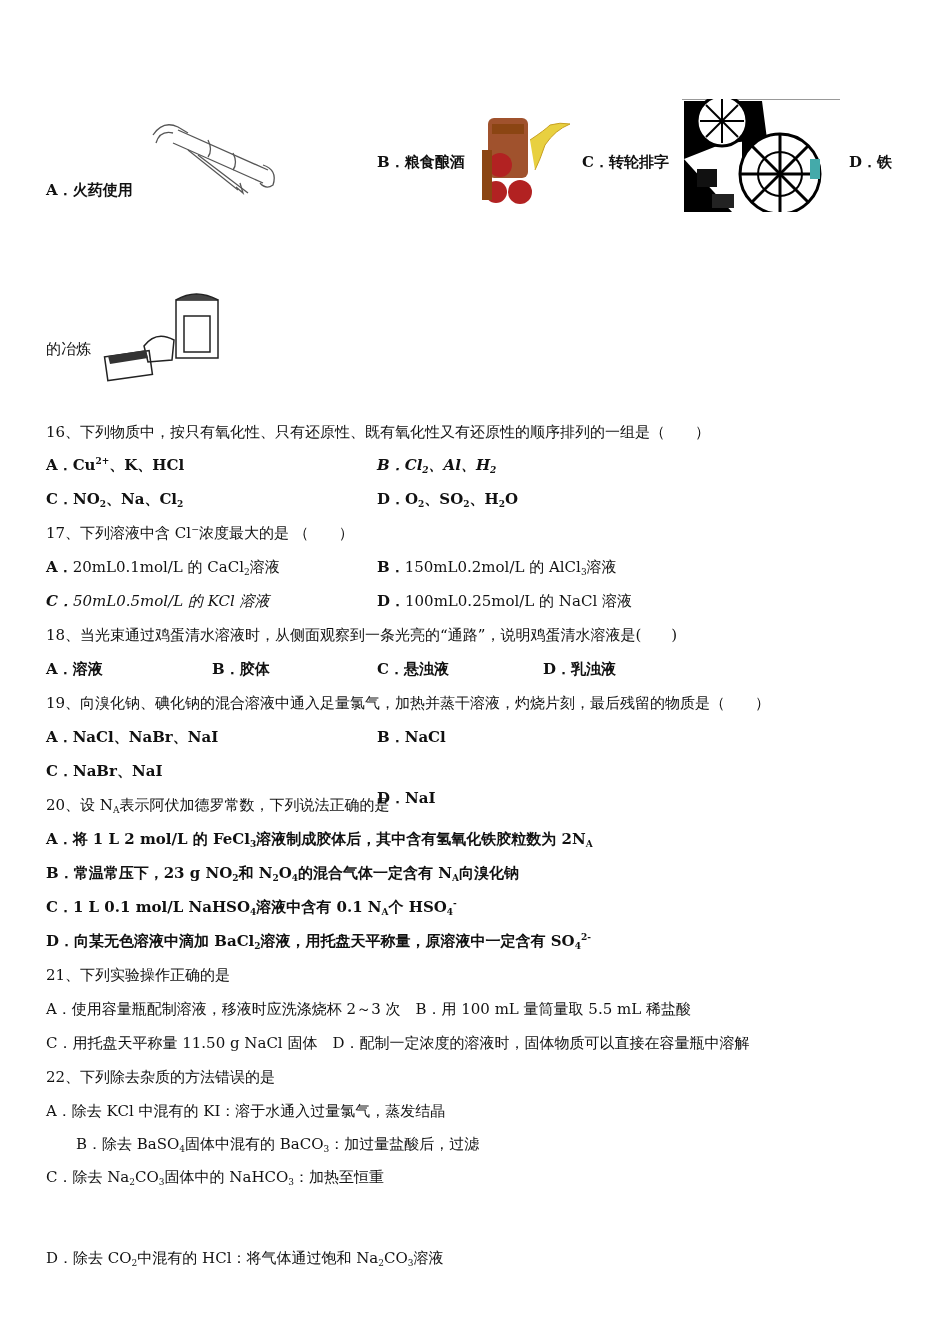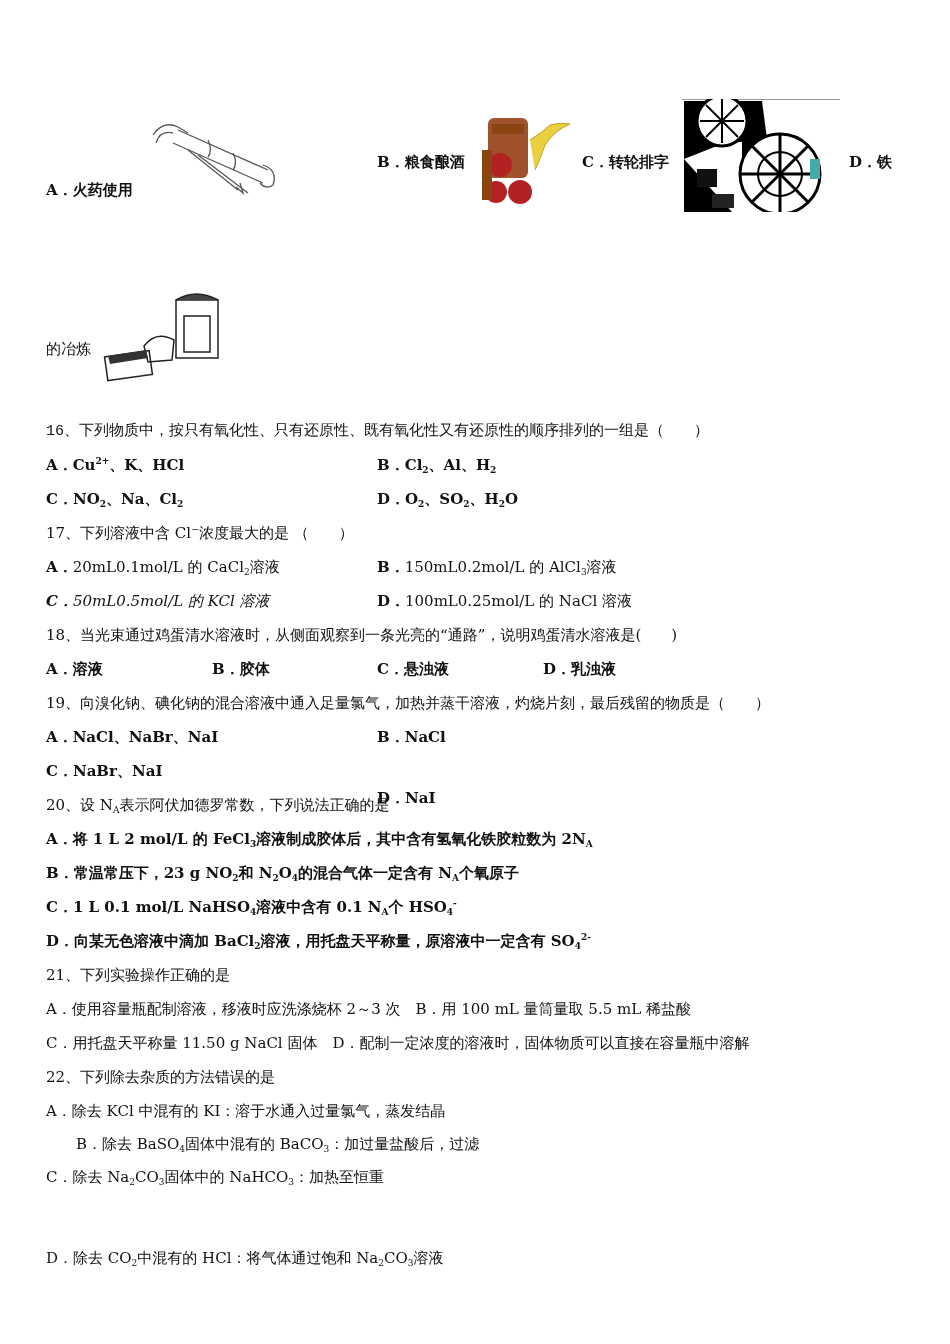--- a/index.html
+++ b/index.html
@@ -83,23 +83,23 @@
       <rect x="80" y="12" width="42" height="58"></rect>
       <rect x="88" y="28" width="26" height="36"></rect>
       <path d="M80 12 Q100 0 122 12" fill="#444"></path>
       <path d="M48 58 Q60 42 78 52 L76 72 L52 74 Z"></path>
       <rect x="10" y="66" width="45" height="24" transform="rotate(-8 30 78)"></rect>
     </g>
     <path d="M12 68 L50 62 L52 70 L14 76 Z" fill="#333"></path>
   </svg>
 </div>
 
-<div class="line" style="top:422px;font-family:Liberation Mono, monospace;">16、下列物质中，按只有氧化性、只有还原性、既有氧化性又有还原性的顺序排列的一组是（　　）</div>
+<div class="line" style="top:422px;">16、下列物质中，按只有氧化性、只有还原性、既有氧化性又有还原性的顺序排列的一组是（　　）</div>
 <div class="opt b" style="top:455px;left:46px;"><span>A．</span><span>Cu</span><sup>2+</sup><span>、K、HCl</span></div>
-<div class="opt b" style="top:455px;left:377px;"><span>B．</span><span>Cl</span><sub>2</sub><span>、Al、H</span><sub>2</sub></div>
+<div class="opt b" style="top:455px;left:377px;font-style:italic;"><span>B．</span><span>Cl</span><sub>2</sub><span>、Al、H</span><sub>2</sub></div>
 <div class="opt b" style="top:489px;left:46px;"><span>C．</span><span>NO</span><sub>2</sub><span>、Na、Cl</span><sub>2</sub></div>
 <div class="opt b" style="top:489px;left:377px;"><span>D．</span><span>O</span><sub>2</sub><span>、SO</span><sub>2</sub><span>、H</span><sub>2</sub><span>O</span></div>
 
 <div class="line" style="top:523px;">17、下列溶液中含 Cl⁻浓度最大的是 （　　）</div>
 <div class="opt" style="top:557px;left:46px;"><span class="b">A．</span><span>20mL0.1mol/L 的 CaCl</span><sub>2</sub><span>溶液</span></div>
 <div class="opt" style="top:557px;left:377px;text-align:right;"><span class="b">B．</span><span>150mL0.2mol/L 的 AlCl</span><sub>3</sub><span>溶液</span></div>
 <div class="opt" style="top:591px;left:46px;font-style:italic;"><span class="b">C．</span><span>50mL0.5mol/L 的 KCl 溶液</span></div>
 <div class="opt" style="top:591px;left:377px;"><span class="b">D．</span><span>100mL0.25mol/L 的 NaCl 溶液</span></div>
 
 <div class="line" style="top:625px;">18、当光束通过鸡蛋清水溶液时，从侧面观察到一条光亮的“通路”，说明鸡蛋清水溶液是(　　)</div>
@@ -109,21 +109,21 @@
 <div class="opt b" style="top:659px;left:543px;">D．乳浊液</div>
 
 <div class="line" style="top:693px;">19、向溴化钠、碘化钠的混合溶液中通入足量氯气，加热并蒸干溶液，灼烧片刻，最后残留的物质是（　　）</div>
 <div class="opt b" style="top:727px;left:46px;">A．NaCl、NaBr、NaI</div>
 <div class="opt b" style="top:727px;left:377px;">B．NaCl</div>
 <div class="opt b" style="top:761px;left:46px;">C．NaBr、NaI</div>
 <div class="opt b" style="top:788px;left:377px;">D．NaI</div>
 
 <div class="line" style="top:795px;"><span>20、设 N</span><sub>A</sub><span>表示阿伏加德罗常数，下列说法正确的是</span></div>
 <div class="opt b" style="top:829px;left:46px;"><span>A．将 1 L 2 mol/L 的 FeCl</span><sub>3</sub><span>溶液制成胶体后，其中含有氢氧化铁胶粒数为 2N</span><sub>A</sub></div>
-<div class="opt b" style="top:863px;left:46px;"><span>B．常温常压下，23 g NO</span><sub>2</sub><span>和 N</span><sub>2</sub><span>O</span><sub>4</sub><span>的混合气体一定含有 N</span><sub>A</sub><span>个氧原子</span></div>
+<div class="opt b" style="top:863px;left:46px;"><span>B．常温常压下，23 g NO</span><sub>2</sub><span>和 N</span><sub>2</sub><span>O</span><sub>4</sub><span>的混合气体一定含有 N</span><sub>A</sub><span>向溴化钠</span></div>
 <div class="opt b" style="top:897px;left:46px;"><span>C．1 L 0.1 mol/L NaHSO</span><sub>4</sub><span>溶液中含有 0.1 N</span><sub>A</sub><span>个 HSO</span><sub>4</sub><sup>-</sup></div>
 <div class="opt b" style="top:931px;left:46px;"><span>D．向某无色溶液中滴加 BaCl</span><sub>2</sub><span>溶液，用托盘天平称量，原溶液中一定含有 SO</span><sub>4</sub><sup>2-</sup></div>
 
 <div class="line" style="top:965px;">21、下列实验操作正确的是</div>
 <div class="opt" style="top:999px;left:46px;">A．使用容量瓶配制溶液，移液时应洗涤烧杯 2～3 次　B．用 100 mL 量筒量取 5.5 mL 稀盐酸</div>
 <div class="opt" style="top:1033px;left:46px;">C．用托盘天平称量 11.50 g NaCl 固体　D．配制一定浓度的溶液时，固体物质可以直接在容量瓶中溶解</div>
 
 <div class="line" style="top:1067px;">22、下列除去杂质的方法错误的是</div>
 <div class="opt" style="top:1101px;left:46px;">A．除去 KCl 中混有的 KI：溶于水通入过量氯气，蒸发结晶</div>
 <div class="opt" style="top:1134px;left:46px;margin-left:30px;"><span>B．除去 BaSO</span><sub>4</sub><span>固体中混有的 BaCO</span><sub>3</sub><span>：加过量盐酸后，过滤</span></div>

